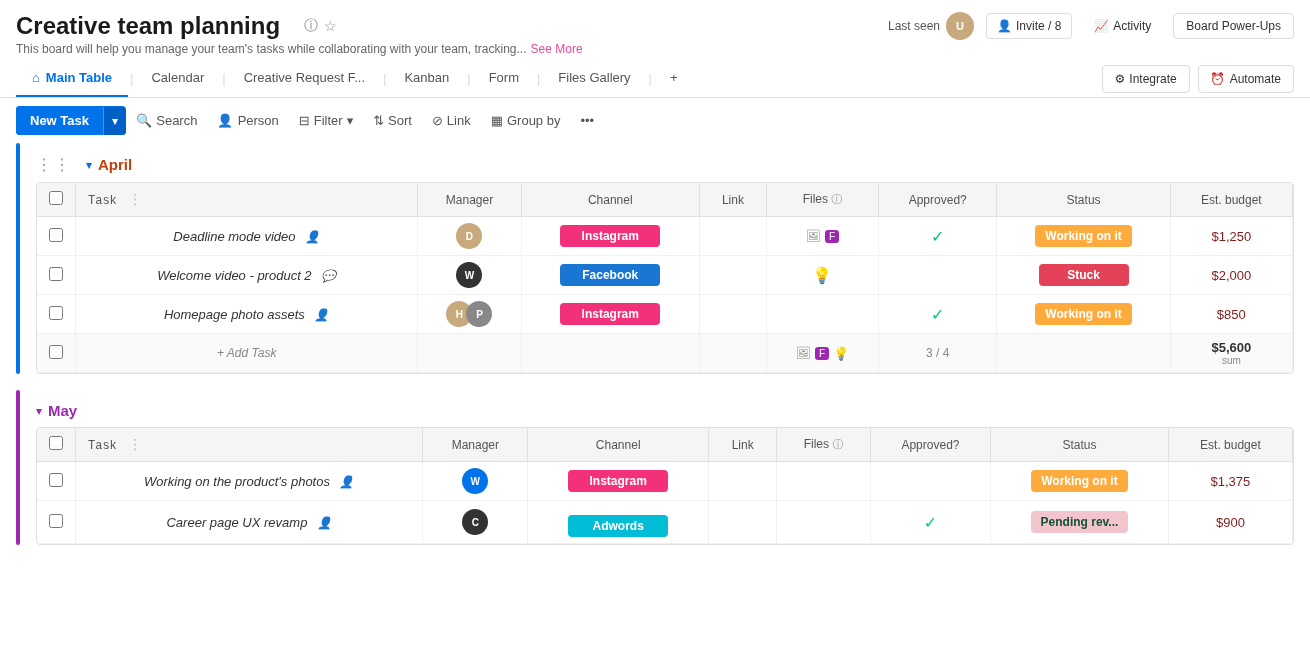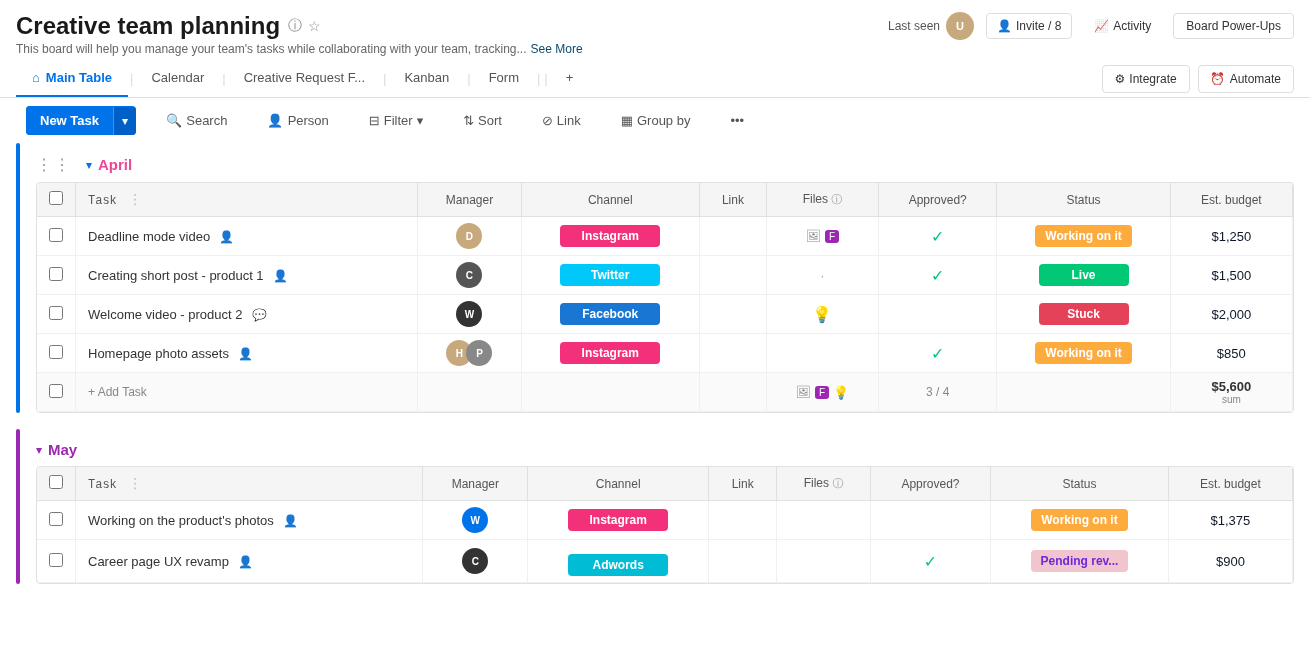--- a/index.html
+++ b/index.html
@@ -1,76 +1,76 @@
 <!DOCTYPE html>
 <html><head>
   <meta charset="utf-8">
   <style>
     * { box-sizing: border-box; margin: 0; padding: 0; }
     body { font-family: -apple-system, BlinkMacSystemFont, 'Segoe UI', sans-serif; font-size: 13px; color: #333; background: #fff; overflow-x: hidden; }
 
     .top-header { display: flex; align-items: flex-start; justify-content: space-between; padding: 12px 16px 4px; }
-    .title-row { display: flex; align-items: center; gap: 8px; }
+    .title-row { display: flex; align-items: center; gap: 24px; }
     .page-title { font-size: 24px; font-weight: 700; color: #1a1a1a; }
     .title-icons { display: flex; gap: 6px; align-items: center; }
     .icon-btn { background: none; border: none; cursor: pointer; color: #888; font-size: 14px; }
     .subtitle { font-size: 12px; color: #666; margin-top: 2px; display: flex; gap: 4px; align-items: center; }
-    .see-more { color: #0c4a6e; cursor: pointer; text-decoration: none; }
+    .see-more { color: #ec4899; cursor: pointer; text-decoration: none; }
 
     .header-right { display: flex; align-items: center; gap: 12px; }
     .last-seen { display: flex; align-items: center; gap: 6px; font-size: 12px; color: #555; }
     .avatar { width: 28px; height: 28px; border-radius: 50%; background: #c8a97e; overflow: hidden; display: flex; align-items: center; justify-content: center; font-size: 11px; color: #fff; font-weight: 600; }
     .btn-invite { display: flex; align-items: center; gap: 4px; padding: 5px 10px; border: 1px solid #ddd; border-radius: 4px; background: #fff; cursor: pointer; font-size: 12px; color: #333; }
     .btn-activity { display: flex; align-items: center; gap: 4px; padding: 5px 10px; border: none; background: none; cursor: pointer; font-size: 12px; color: #333; }
     .btn-powerups { display: flex; align-items: center; gap: 4px; padding: 5px 12px; border: 1px solid #ddd; border-radius: 4px; background: #fff; cursor: pointer; font-size: 12px; color: #333; }
 
     .nav-tabs { display: flex; align-items: center; border-bottom: 1px solid #e0e0e0; padding: 0 16px; gap: 0; justify-content: space-between; }
     .nav-left { display: flex; align-items: center; gap: 0; }
     .nav-tab { display: flex; align-items: center; gap: 6px; padding: 10px 16px; cursor: pointer; font-size: 13px; color: #555; border-bottom: 2px solid transparent; white-space: nowrap; }
     .nav-tab.active { color: #0073ea; border-bottom: 2px solid #0073ea; font-weight: 600; }
     .nav-separator { color: #ddd; padding: 0 2px; }
     .nav-right { display: flex; align-items: center; gap: 8px; }
     .nav-btn { display: flex; align-items: center; gap: 4px; padding: 6px 12px; border: 1px solid #ddd; border-radius: 4px; background: #fff; cursor: pointer; font-size: 12px; color: #333; }
 
-    .toolbar { display: flex; align-items: center; gap: 20px; padding: 8px 26px; }
+    .toolbar { display: flex; align-items: center; gap: 0; padding: 8px 16px; }
     .btn-new-task { display: flex; align-items: center; gap: 0; background: #0073ea; color: #fff; border: none; border-radius: 4px; cursor: pointer; font-size: 13px; font-weight: 600; }
     .btn-new-task-main { padding: 7px 14px; background: #0073ea; border: none; color: #fff; font-size: 13px; font-weight: 600; cursor: pointer; border-radius: 4px 0 0 4px; }
     .btn-new-task-arrow { padding: 7px 8px; background: #0060c8; border: none; color: #fff; font-size: 12px; cursor: pointer; border-radius: 0 4px 4px 0; border-left: 1px solid rgba(255,255,255,0.3); }
     .tool-btn { display: flex; align-items: center; gap: 4px; padding: 6px 10px; background: none; border: none; cursor: pointer; font-size: 13px; color: #555; border-radius: 4px; }
 
     .content { padding: 0 16px; }
     .group-chevron { color: #0073ea; font-size: 12px; }
-    .group-title { font-size: 15px; font-weight: 600; color: #ec4899; }
+    .group-title { font-size: 15px; font-weight: 600; color: #c2410c; }
     .group-title.may { color: #9c27b0; }
 
     .table-wrapper { border: 1px solid #e0e0e0; border-radius: 4px; overflow: hidden; margin-bottom: 12px; }
     .data-table { width: 100%; border-collapse: collapse; }
     .data-table th { background: #f5f5f5; padding: 8px 12px; text-align: center; font-size: 12px; font-weight: 500; color: #555; border-bottom: 1px solid #e0e0e0; border-right: 1px solid #e0e0e0; white-space: nowrap; }
     .data-table th:first-child { width: 32px; }
     .data-table th.task-col { text-align: left; min-width: 240px; font-family: Liberation Mono, monospace; }
     .data-table td { padding: 6px 12px; border-bottom: 1px solid #f0f0f0; border-right: 1px solid #f0f0f0; text-align: center; vertical-align: middle; font-size: 13px; }
-    .data-table td.task-name { text-align: left; color: #333; }
+    .data-table td.task-name { text-align: center; color: #333; font-style: italic; }
     .data-table tr.footer-row td { background: #fafafa; color: #888; font-size: 12px; }
 
     .checkbox { width: 14px; height: 14px; border: 1px solid #ccc; border-radius: 3px; cursor: pointer; }
     
     .channel-badge { display: inline-block; padding: 4px 16px; border-radius: 4px; color: #fff; font-size: 12px; font-weight: 600; min-width: 100px; text-align: center; }
     .ch-instagram { background: #f2317a; }
     .ch-twitter { background: #00c8f8; }
     .ch-facebook { background: #1976d2; }
     .ch-adwords { background: #00bcd4; margin-top: 8px; }
 
     .status-badge { display: inline-block; padding: 4px 10px; border-radius: 4px; color: #fff; font-size: 12px; font-weight: 600; min-width: 90px; text-align: center; }
     .st-working { background: #fdab3d; }
     .st-live { background: #00c875; }
     .st-stuck { background: #e44258; }
-    .st-pending { background: #f2c4ce; color: #6d28d9; }
+    .st-pending { background: #f2c4ce; color: #14532d; }
 
     .check-icon { color: #00c875; font-size: 16px; }
-    .budget { font-size: 13px; color: #0f172a; }
+    .budget { font-size: 13px; color: #7f1d1d; }
     .sum-cell { font-size: 13px; font-weight: 600; color: #333; }
     .sum-label { font-size: 10px; color: #888; display: block; }
 
     .add-task { color: #888; cursor: pointer; font-size: 12px; }
 
     .manager-avatar { width: 26px; height: 26px; border-radius: 50%; display: inline-flex; align-items: center; justify-content: center; font-size: 10px; font-weight: 600; color: #fff; }
     .manager-avatar-overlap { display: flex; align-items: center; justify-content: center; }
     .manager-avatar-overlap .manager-avatar:not(:first-child) { margin-left: -8px; }
 
     .files-cell { display: flex; align-items: center; justify-content: center; gap: 4px; }
@@ -133,20 +133,23 @@
     </div>
     <span class="nav-separator">|</span>
     <div class="nav-tab">
       <span>Kanban</span>
     </div>
     <span class="nav-separator">|</span>
     <div class="nav-tab">
       <span>Form</span>
     </div>
     <span class="nav-separator">|</span>
+    <div class="nav-tab">
+      <span>Files Gallery</span>
+    </div>
     <span class="nav-separator">|</span>
     <div class="nav-tab">
       <span>+</span>
     </div>
   </div>
   <div class="nav-right">
     <button class="nav-btn">
       <span>⚙</span>
       <span>Integrate</span>
     </button>
@@ -235,40 +238,20 @@
               <div class="files-cell">
                 <span style="color:#888;font-size:12px;">🖼</span>
                 <span style="background:#9c27b0;color:#fff;border-radius:3px;padding:1px 4px;font-size:10px;">F</span>
               </div>
             </td>
             <td><span class="check-icon">✓</span></td>
             <td><span class="status-badge st-working">Working on it</span></td>
             <td class="budget">$1,250</td>
           </tr>
 
-          <tr>
-            <td><input type="checkbox" class="checkbox" style=""></td>
-            <td class="task-name">
-              Creating short post - product 1
-              <span style="color:#ccc;margin-left:6px;font-size:12px;">👤</span>
-            </td>
-            <td>
-              <div class="manager-avatar-overlap">
-                <div class="manager-avatar" style="background:#555;">C</div>
-              </div>
-            </td>
-            <td><span class="channel-badge ch-twitter">Twitter</span></td>
-            <td></td>
-            <td>
-              <span style="color:#999;">·</span>
-            </td>
-            <td><span class="check-icon">✓</span></td>
-            <td><span class="status-badge st-live">Live</span></td>
-            <td class="budget">$1,500</td>
-          </tr>
 
           <tr>
             <td><input type="checkbox" class="checkbox" style=""></td>
             <td class="task-name">
               Welcome video - product 2
               <span style="color:#ccc;margin-left:6px;font-size:12px;">💬</span>
             </td>
             <td>
               <div class="manager-avatar-overlap">
                 <div class="manager-avatar" style="background:#333;">W</div>

